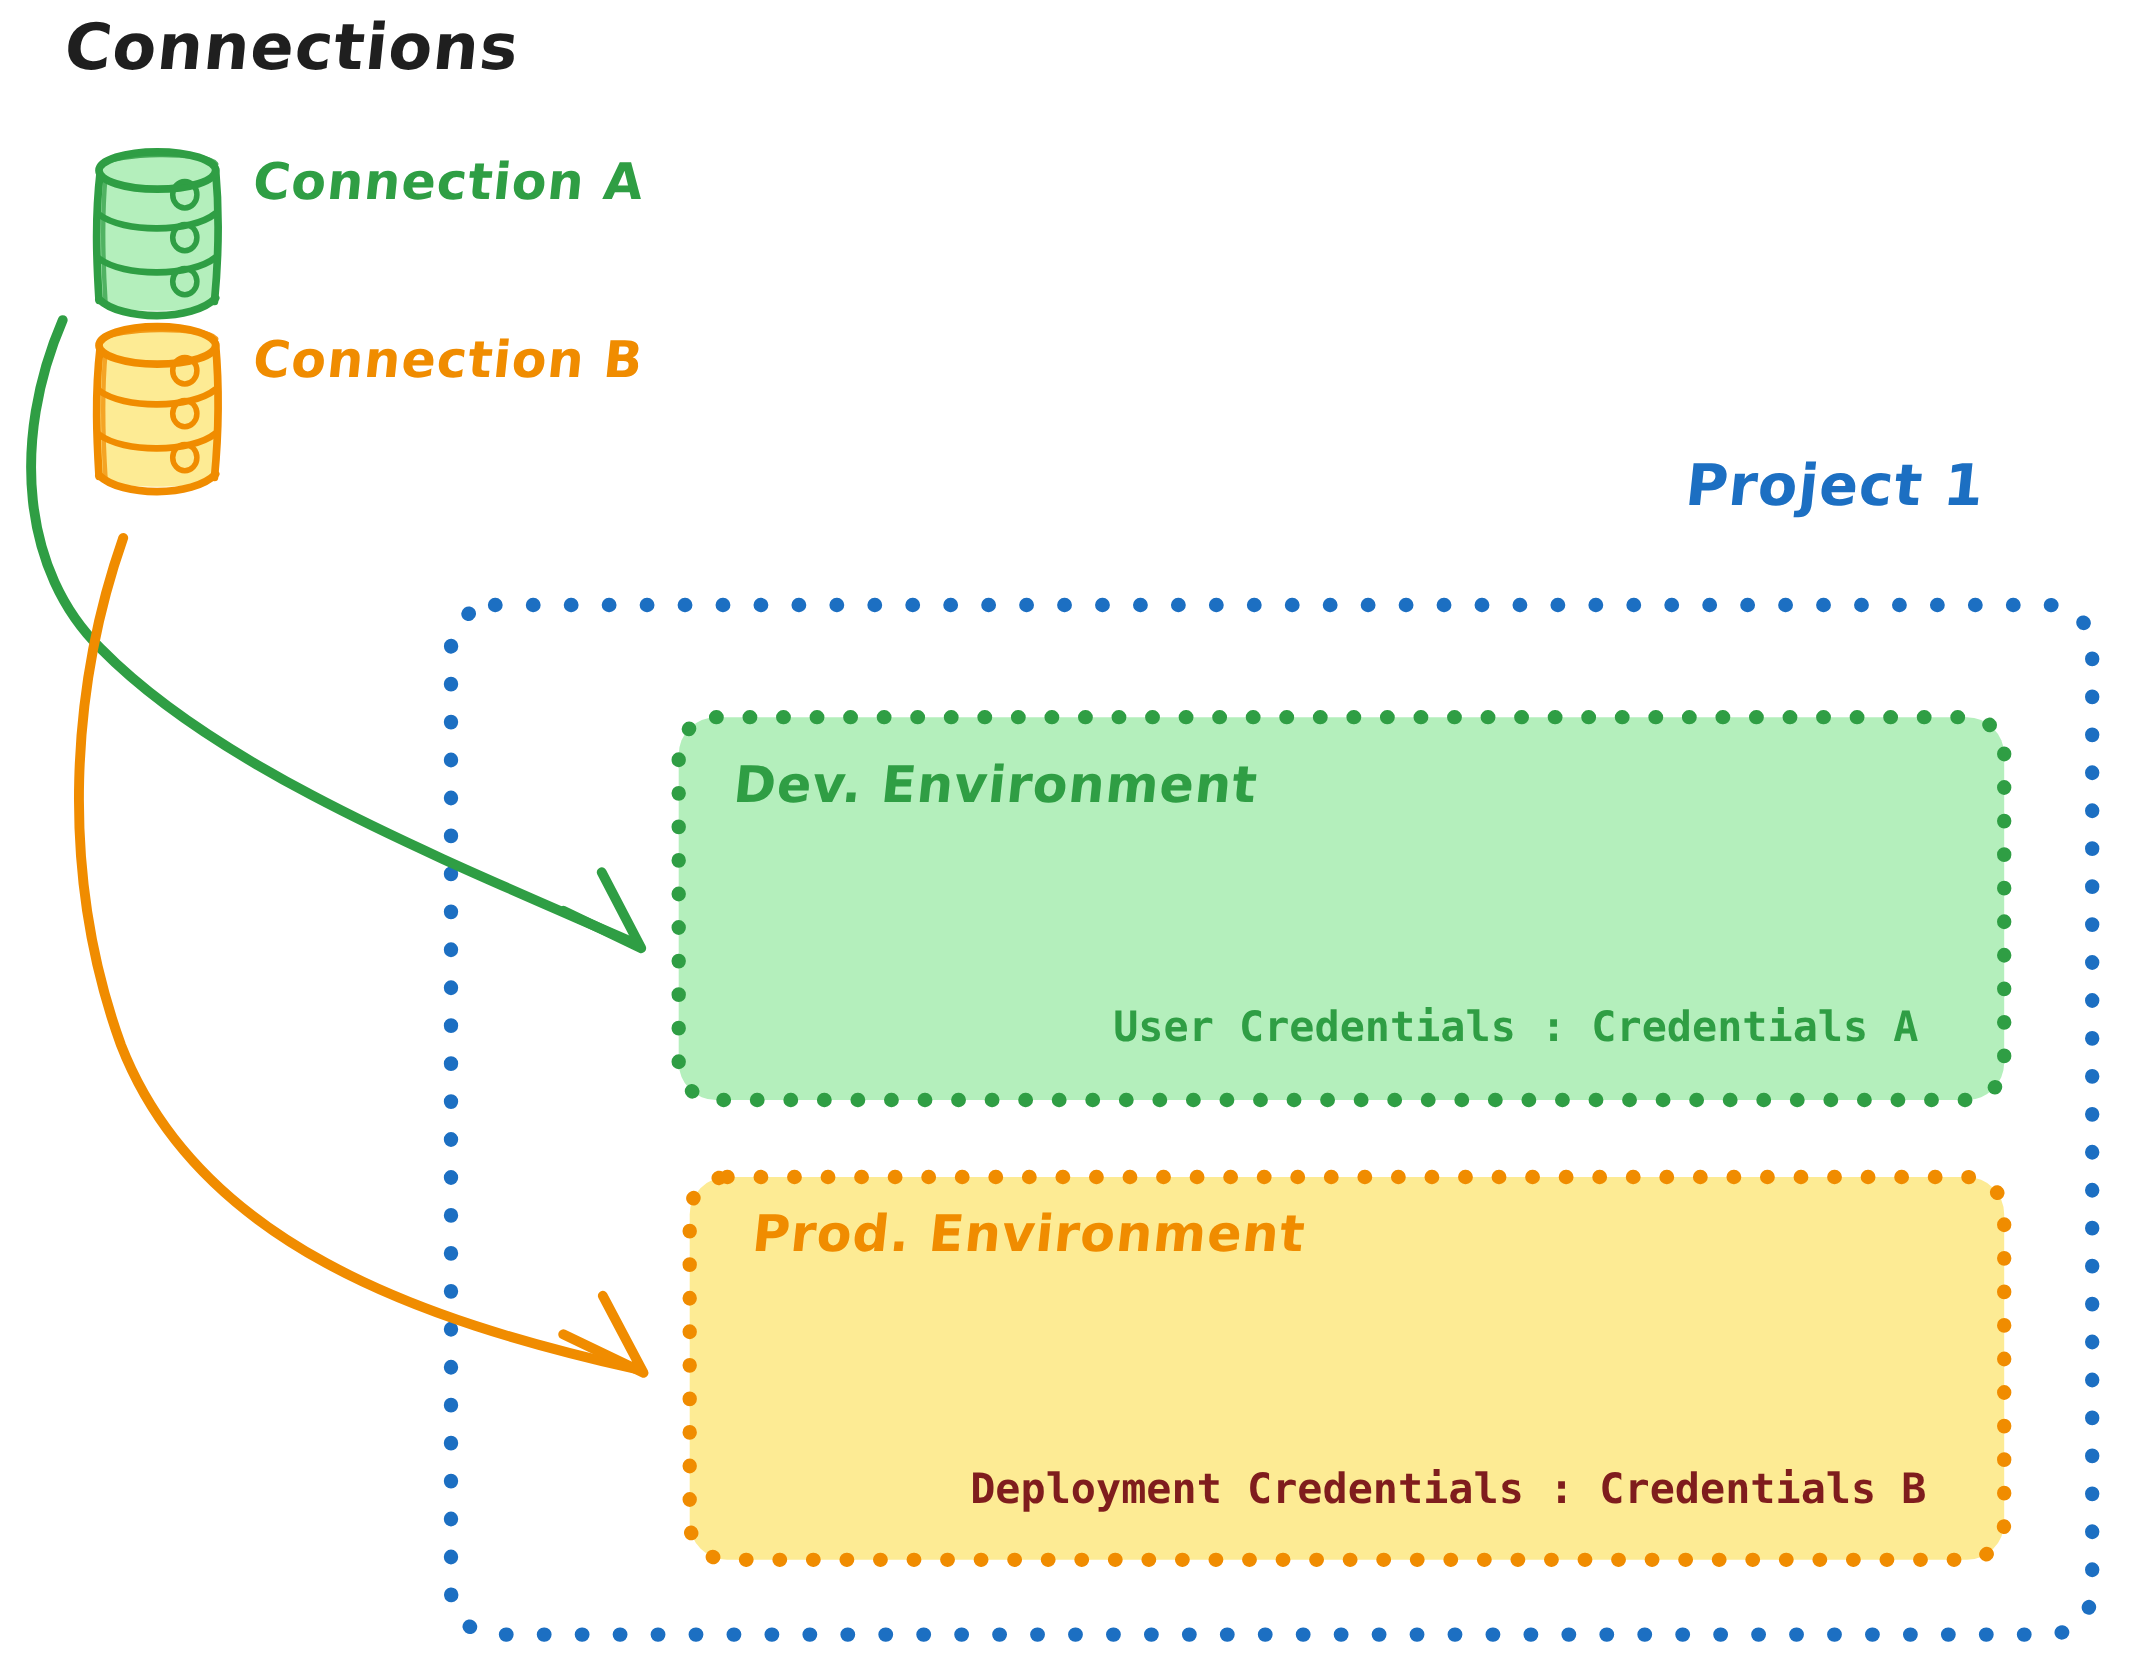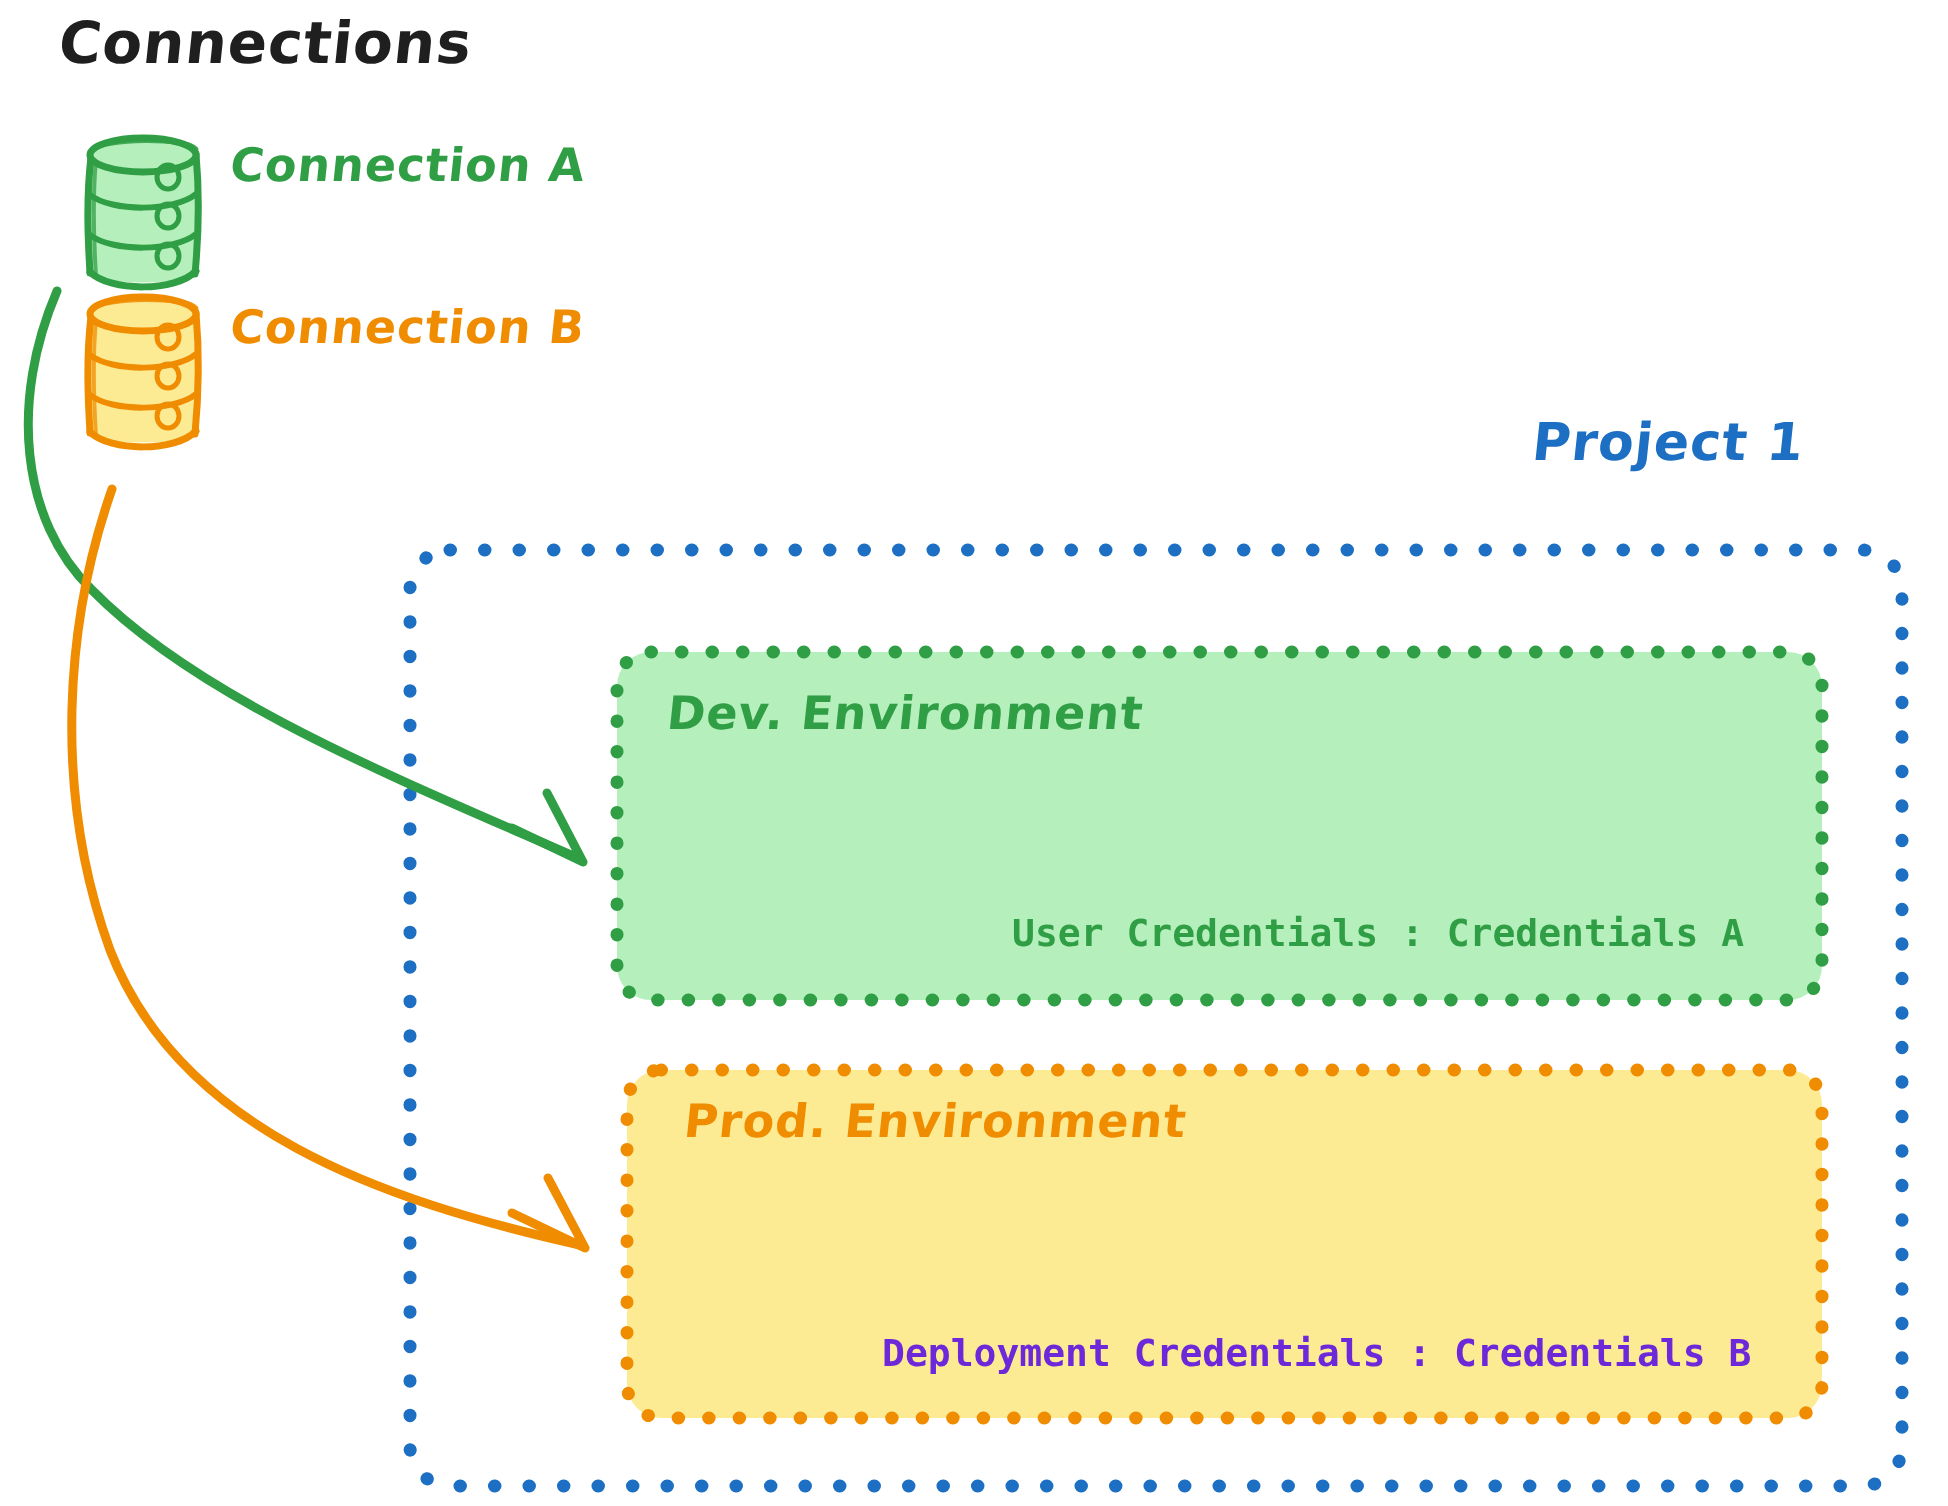--- a/index.html
+++ b/index.html
@@ -83,21 +83,21 @@
   #label-dev-credentials {
     left: 1012px;
     top: 914px;
     font-size: 38px;
     color: #2f9e44;
   }
   #label-prod-credentials {
     left: 882px;
     top: 1334px;
     font-size: 38px;
-    color: #6d28d9;
+    color: #7f1d1d;
   }
 </style>
 </head>
 <body>
 
 <div id="canvas">
 
   <svg id="sketch" viewBox="0 0 1948 1506">
 
     <rect x="410" y="550" width="1492" height="936" rx="40" ry="40" fill="none" stroke="#1c6fc2" stroke-width="13" stroke-linecap="round" stroke-dasharray="0.5 34"></rect>

